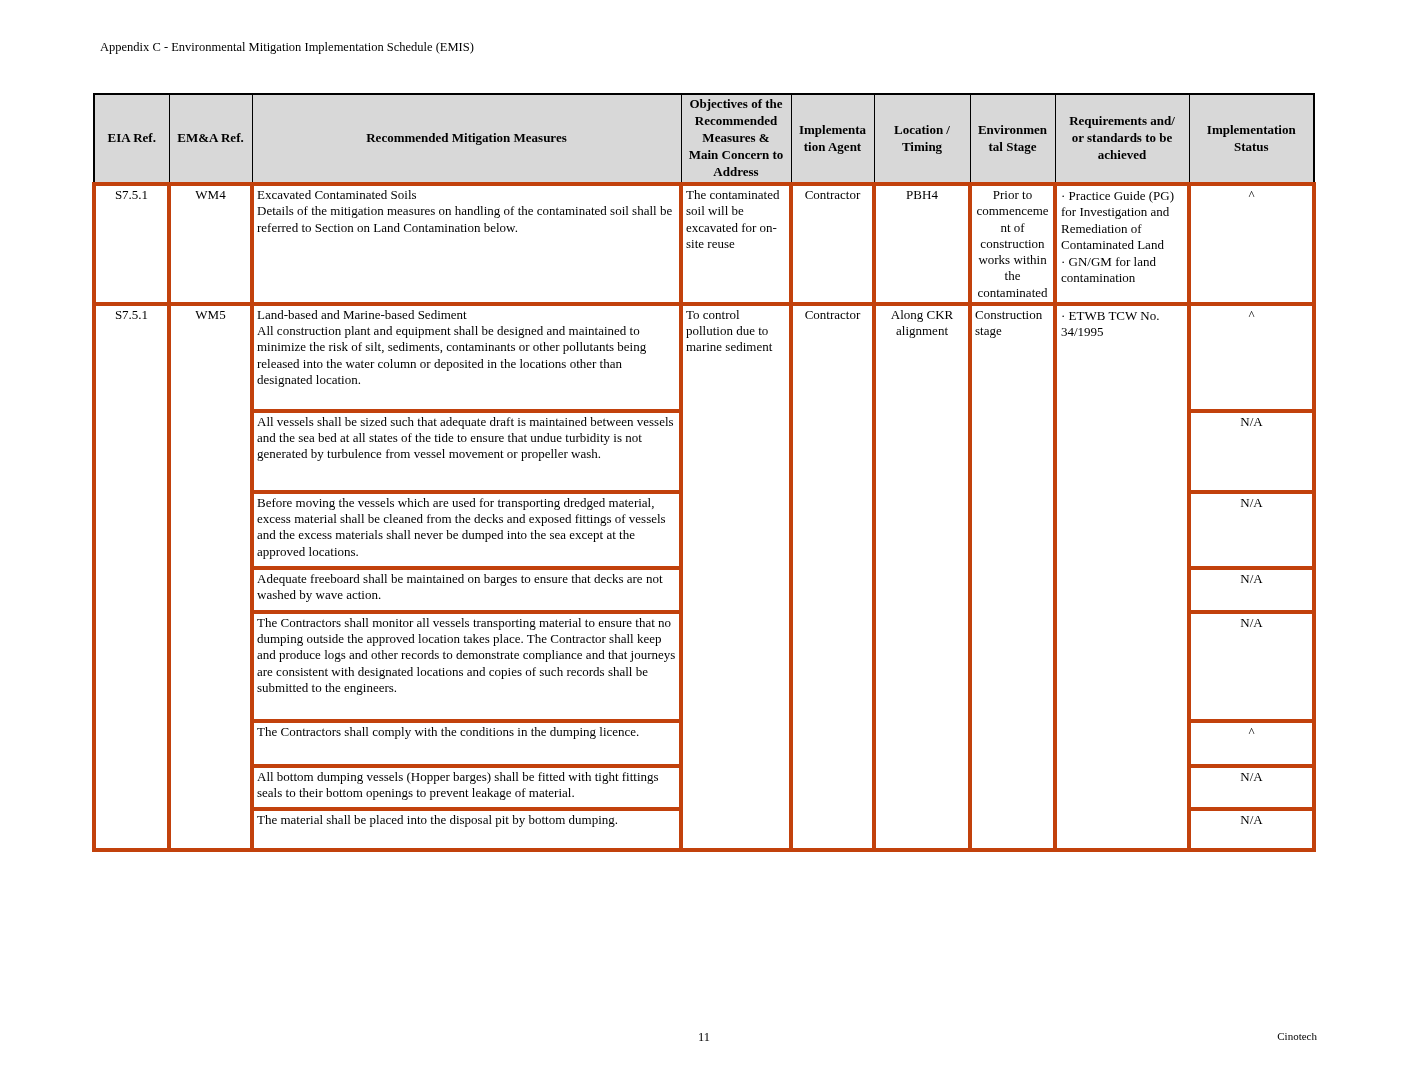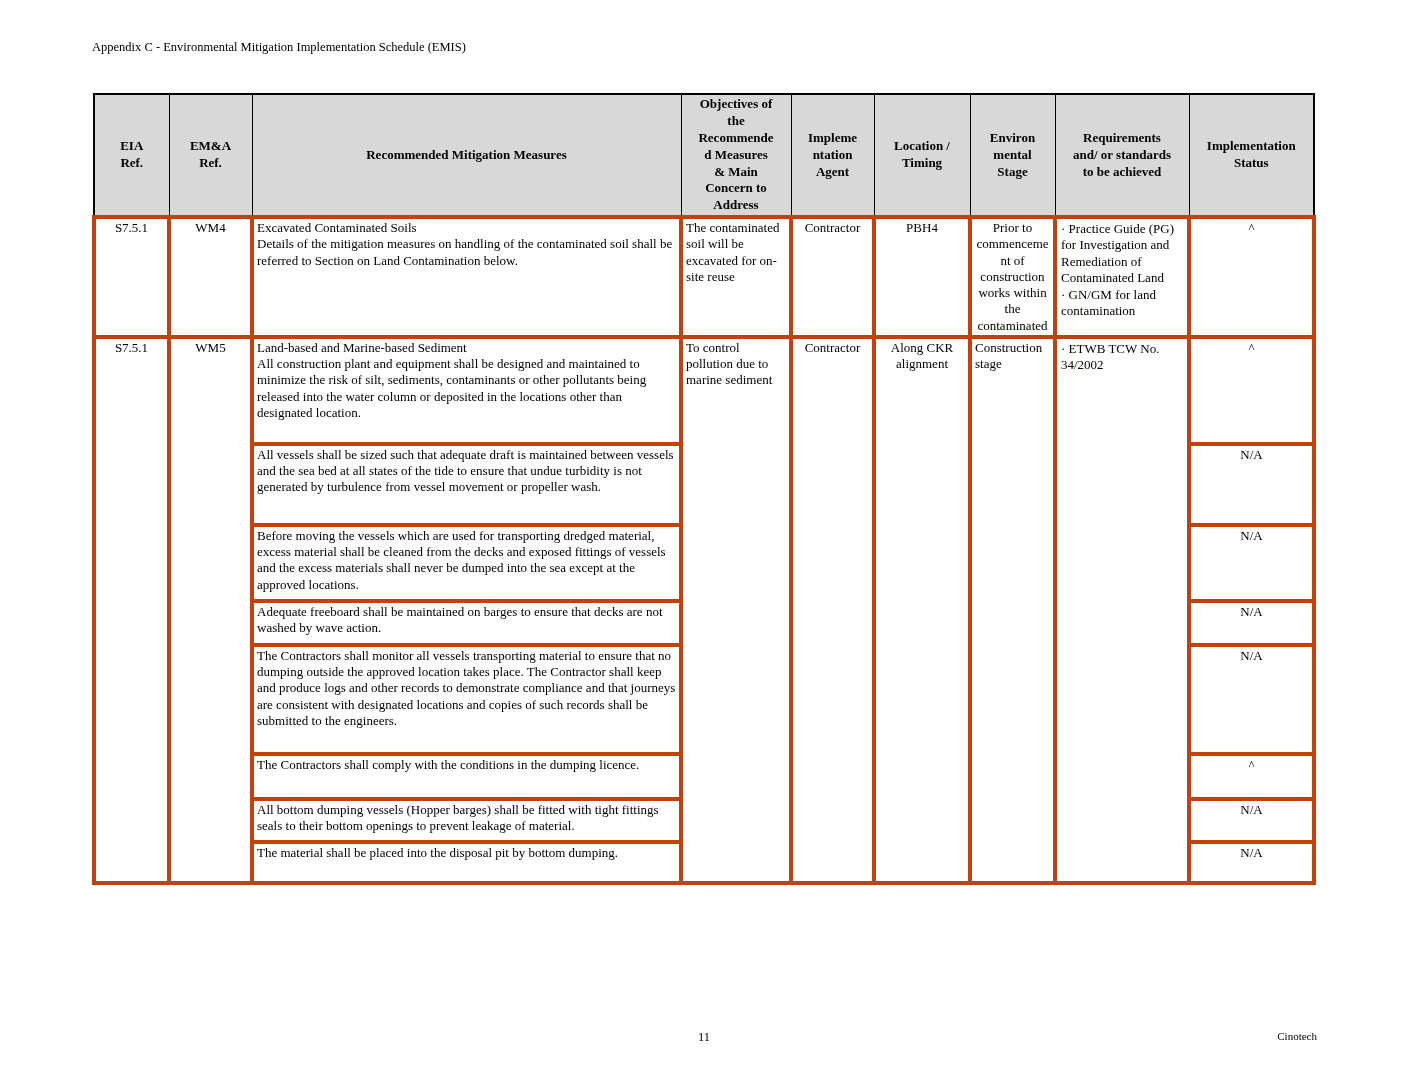--- a/index.html
+++ b/index.html
@@ -11,41 +11,41 @@
     position: relative;
     width: 1408px;
     height: 1088px;
     background: #ffffff;
     font-family: "Liberation Serif", "DejaVu Serif", serif;
     color: #000000;
     overflow: hidden;
   }
   .doc-title {
     position: absolute;
-    left: 92px;
+    left: 100px;
     top: 40px;
     font-size: 12.5px;
   }
   table.emis {
     position: absolute;
     left: 92px;
     top: 93px;
     width: 1220px;
     border-collapse: collapse;
     table-layout: fixed;
     border: 2px solid #000000;
   }
   table.emis th {
     background: #d8d8d8;
     border: 1px solid #000000;
     border-bottom: 2px solid #000000;
     font-size: 13px;
     font-weight: bold;
     vertical-align: middle;
-    padding: 1px 16px;
+    padding: 1px 6px;
     line-height: 1.3;
     overflow-wrap: break-word;
     word-wrap: break-word;
   }
   table.emis td {
     border: 4px solid #c2410c;
     font-size: 13px;
     vertical-align: top;
     padding: 1px 3px;
     line-height: 1.25;
@@ -133,21 +133,21 @@
         <td class="ta-center" rowspan="8">WM5</td>
         <td class="ta-left">
           <div class="measure-title">Land-based and Marine-based Sediment</div>
           <div>All construction plant and equipment shall be designed and maintained to minimize the risk of silt, sediments, contaminants or other pollutants being released into the water column or deposited in the locations other than designated location.</div>
         </td>
         <td class="ta-left" rowspan="8">To control pollution due to marine sediment</td>
         <td class="ta-center" rowspan="8">Contractor</td>
         <td class="ta-center" rowspan="8">Along CKR alignment</td>
         <td class="ta-left" rowspan="8">Construction stage</td>
         <td class="ta-left" rowspan="8">
-          <div class="req-item">· ETWB TCW No. 34/2002</div>
+          <div class="req-item">· ETWB TCW No. 34/1995</div>
         </td>
         <td class="status-cell">^</td>
       </tr>
 
       <tr style="height:81px">
         <td class="ta-left">All vessels shall be sized such that adequate draft is maintained between vessels and the sea bed at all states of the tide to ensure that undue turbidity is not generated by turbulence from vessel movement or propeller wash.</td>
         <td class="status-cell">N/A</td>
       </tr>
       <tr style="height:76px">
         <td class="ta-left">Before moving the vessels which are used for transporting dredged material, excess material shall be cleaned from the decks and exposed fittings of vessels and the excess materials shall never be dumped into the sea except at the approved locations.</td>

